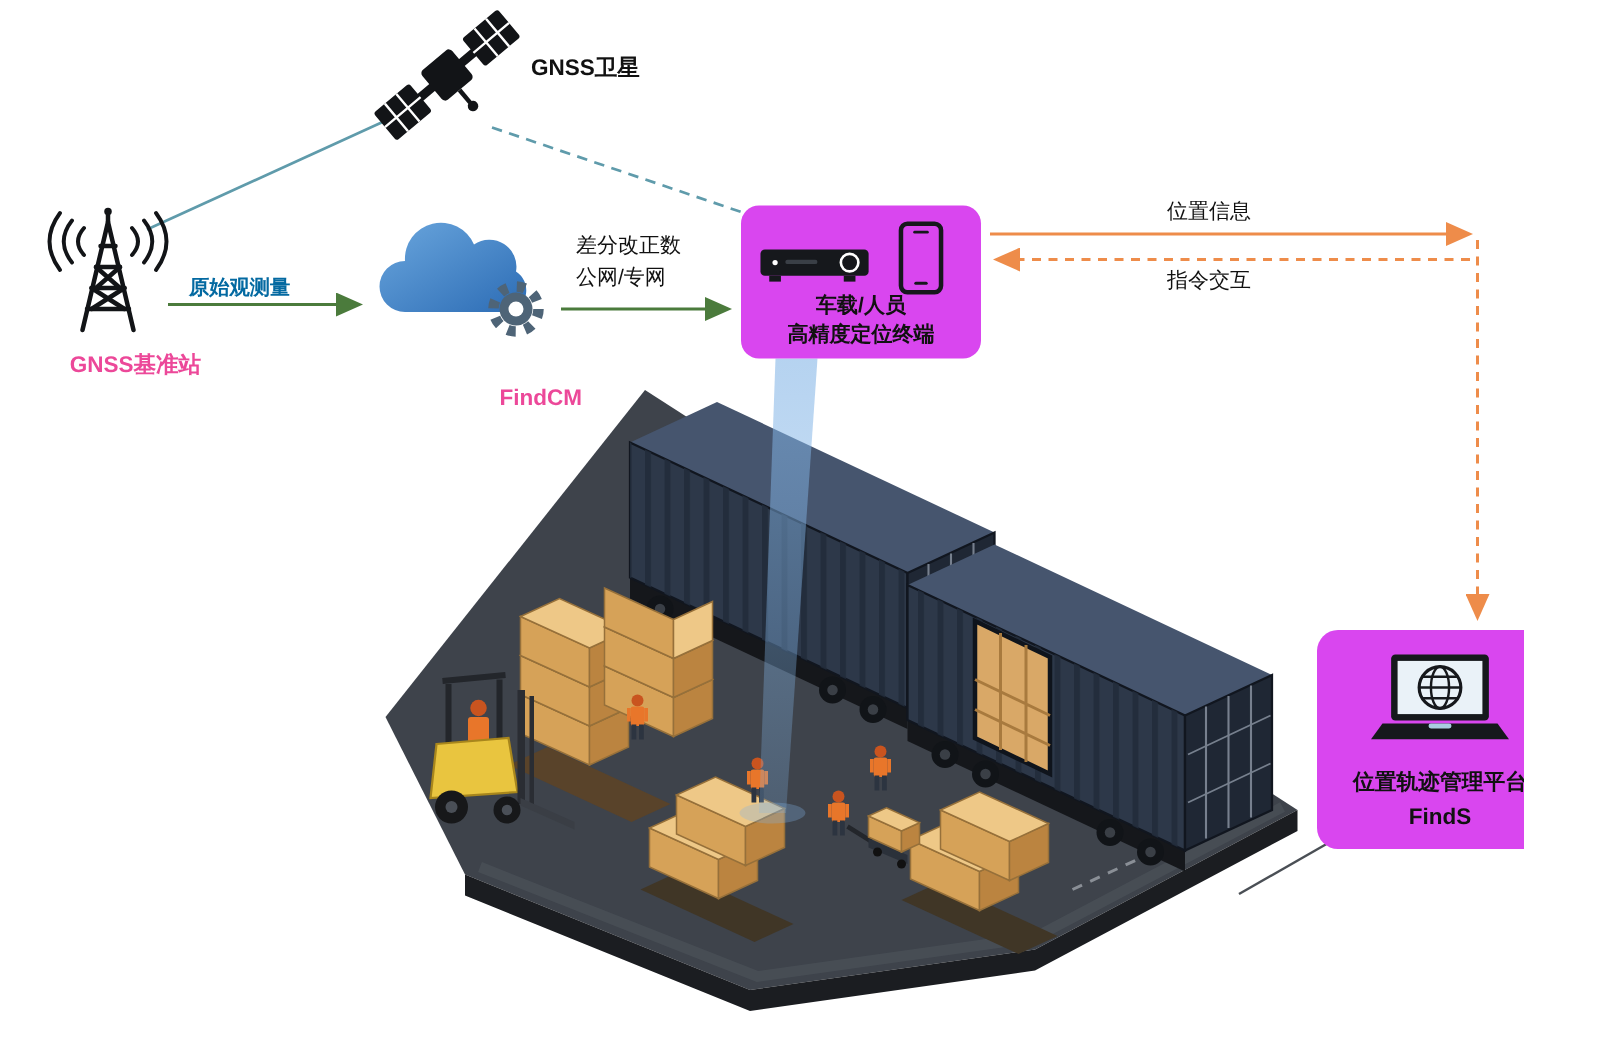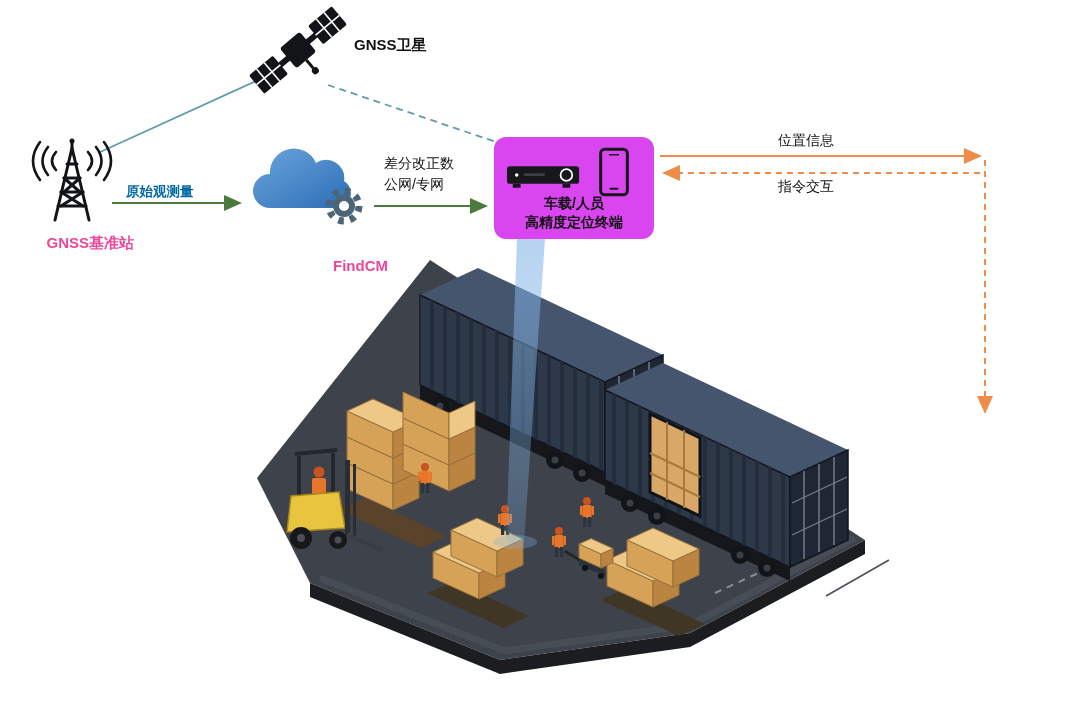--- a/index.html
+++ b/index.html
@@ -285,14 +285,29 @@
       <path d="M13,9 L23,9" stroke="#16181c" stroke-width="2" stroke-linecap="round"></path>
       <path d="M14,48.5 L22,48.5" stroke="#16181c" stroke-width="2.4" stroke-linecap="round"></path>
     </svg>
     <div class="abs terminal-line1">车载/人员</div>
     <div class="abs terminal-line2">高精度定位终端</div>
   </div>
 
   <div class="abs label edge-label pos-info-label">位置信息</div>
   <div class="abs label edge-label cmd-label">指令交互</div>
 
+  <div class="abs panel finds-panel">
+    <svg class="abs laptop-icon" viewBox="0 0 96 66" aria-hidden="true">
+      <rect x="14" y="2" width="68" height="46" rx="3" fill="#16181c"></rect>
+      <rect x="18.5" y="6.5" width="59" height="37" fill="#eaf2f8"></rect>
+      <g stroke="#16181c" fill="none" stroke-width="2.2">
+        <circle cx="48" cy="25" r="14.5"></circle>
+        <ellipse cx="48" cy="25" rx="6.3" ry="14.5" stroke-width="1.7"></ellipse>
+        <path d="M33.5,25 L62.5,25 M36,17.5 L60,17.5 M36,32.5 L60,32.5" stroke-width="1.7"></path>
+      </g>
+      <path d="M8,50 L88,50 L96,61 L0,61 Z" fill="#16181c"></path>
+      <rect x="40" y="50" width="16" height="3.5" rx="1.7" fill="#a9cde0"></rect>
+    </svg>
+    <div class="abs finds-name">位置轨迹管理平台</div>
+    <div class="abs finds-product">FindS</div>
+  </div>
 
 </div>
 
 </body></html>

